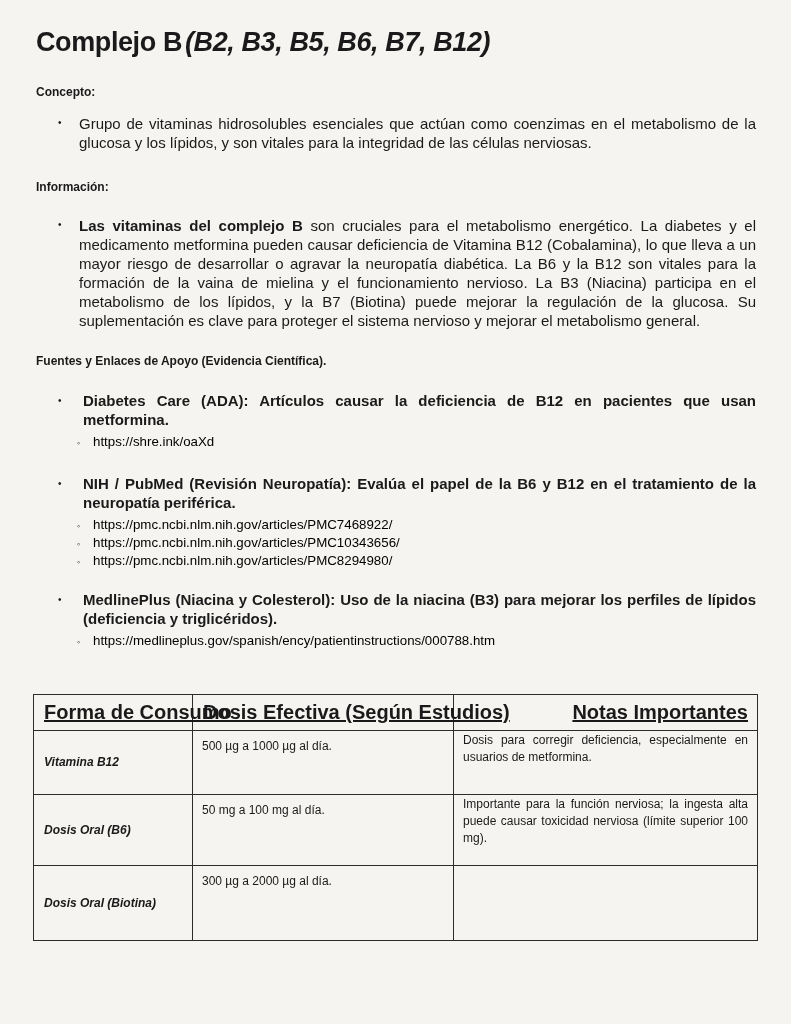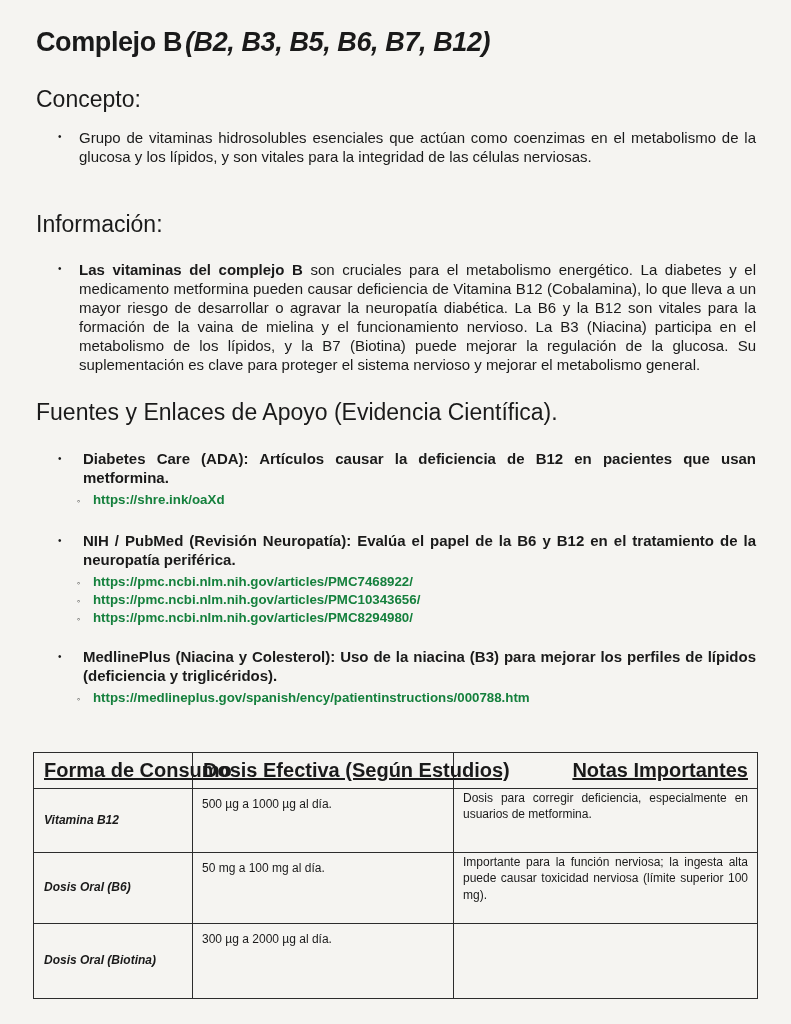--- a/index.html
+++ b/index.html
@@ -20,26 +20,26 @@
     font-size: 27px;
     font-weight: 800;
     letter-spacing: -0.4px;
     line-height: 1.2;
   }
   .doc-title .suffix { font-style: italic; margin-left: 3px; }
 
   
   .section-heading {
     margin: 0;
-    font-size: 23px;
-    font-weight: 400;
+    font-size: 12px;
+    font-weight: 700;
     line-height: 1.25;
   }
   .h-concepto   { margin-top: 27px; }
-  .h-info       { margin-top: 44px; }
+  .h-info       { margin-top: 28px; }
   .h-fuentes    { margin-top: 24px; }
 
   
   .bullet-row { display: flex; }
   .bullet-row .marker {
     flex: none;
     width: 23px;
     font-size: 10px;
     line-height: 18px;
     padding-left: 2px;
@@ -70,24 +70,23 @@
   .sub-row { display: flex; align-items: baseline; }
   .sub-row .sub-marker {
     flex: none;
     width: 16px;
     font-size: 9px;
     line-height: 15.8px;
   }
   .sub-row .url {
     font-size: 13.3px;
     line-height: 15.8px;
-    color: #15803d;
+    color: #000000;
     text-decoration: none;
     word-break: break-all;
-    font-weight: bold;
   }
 
   
   .dose-table {
     width: 724px;
     margin-left: -3px;
     margin-top: 44px;
     border-collapse: collapse;
     table-layout: fixed;
   }

